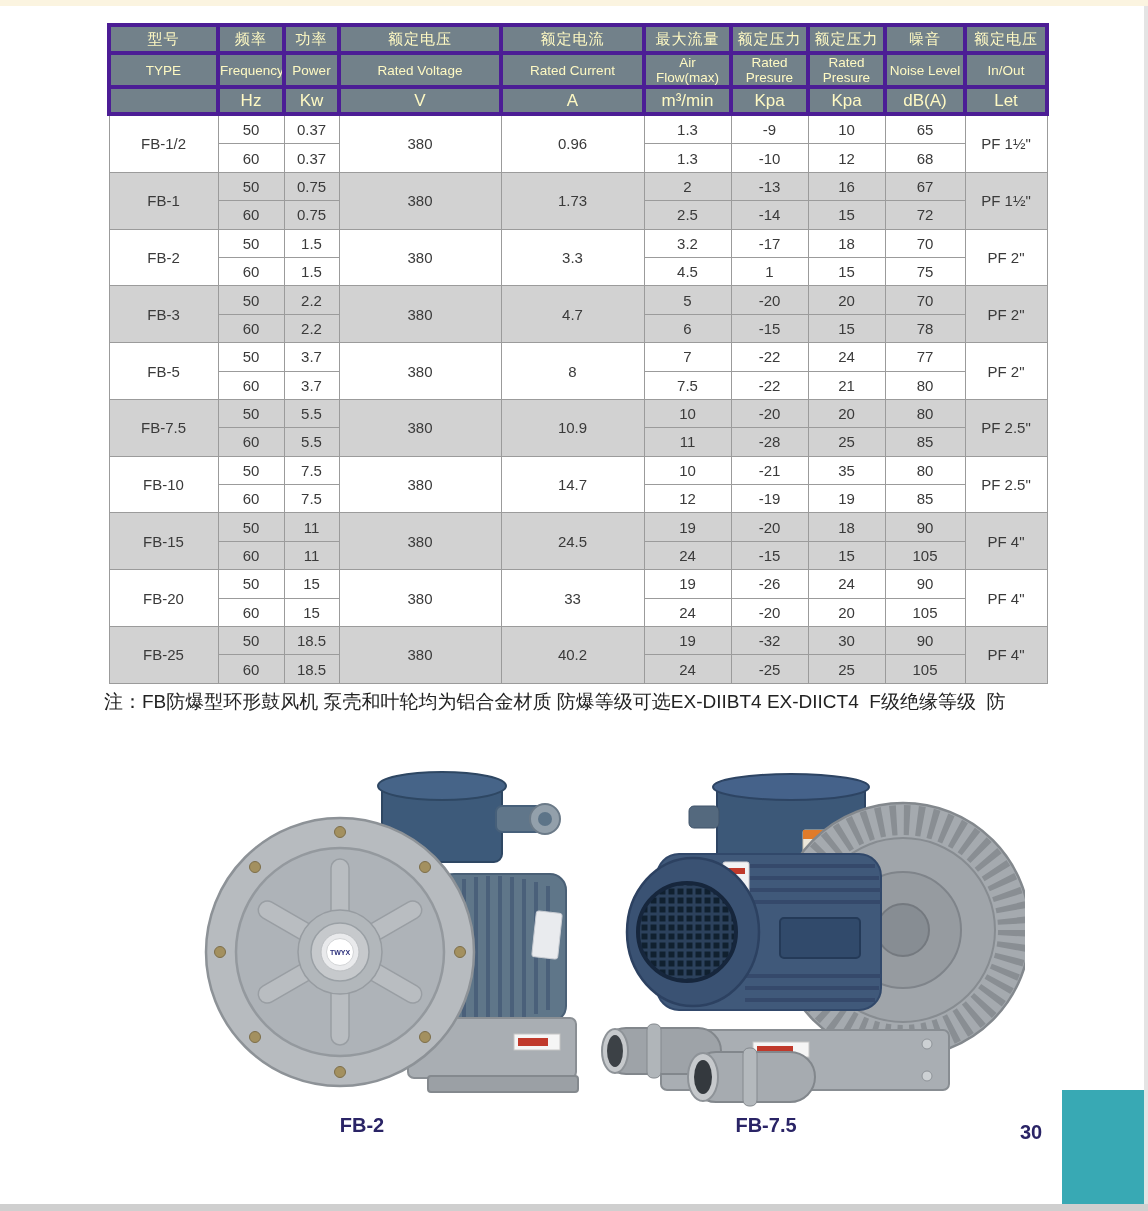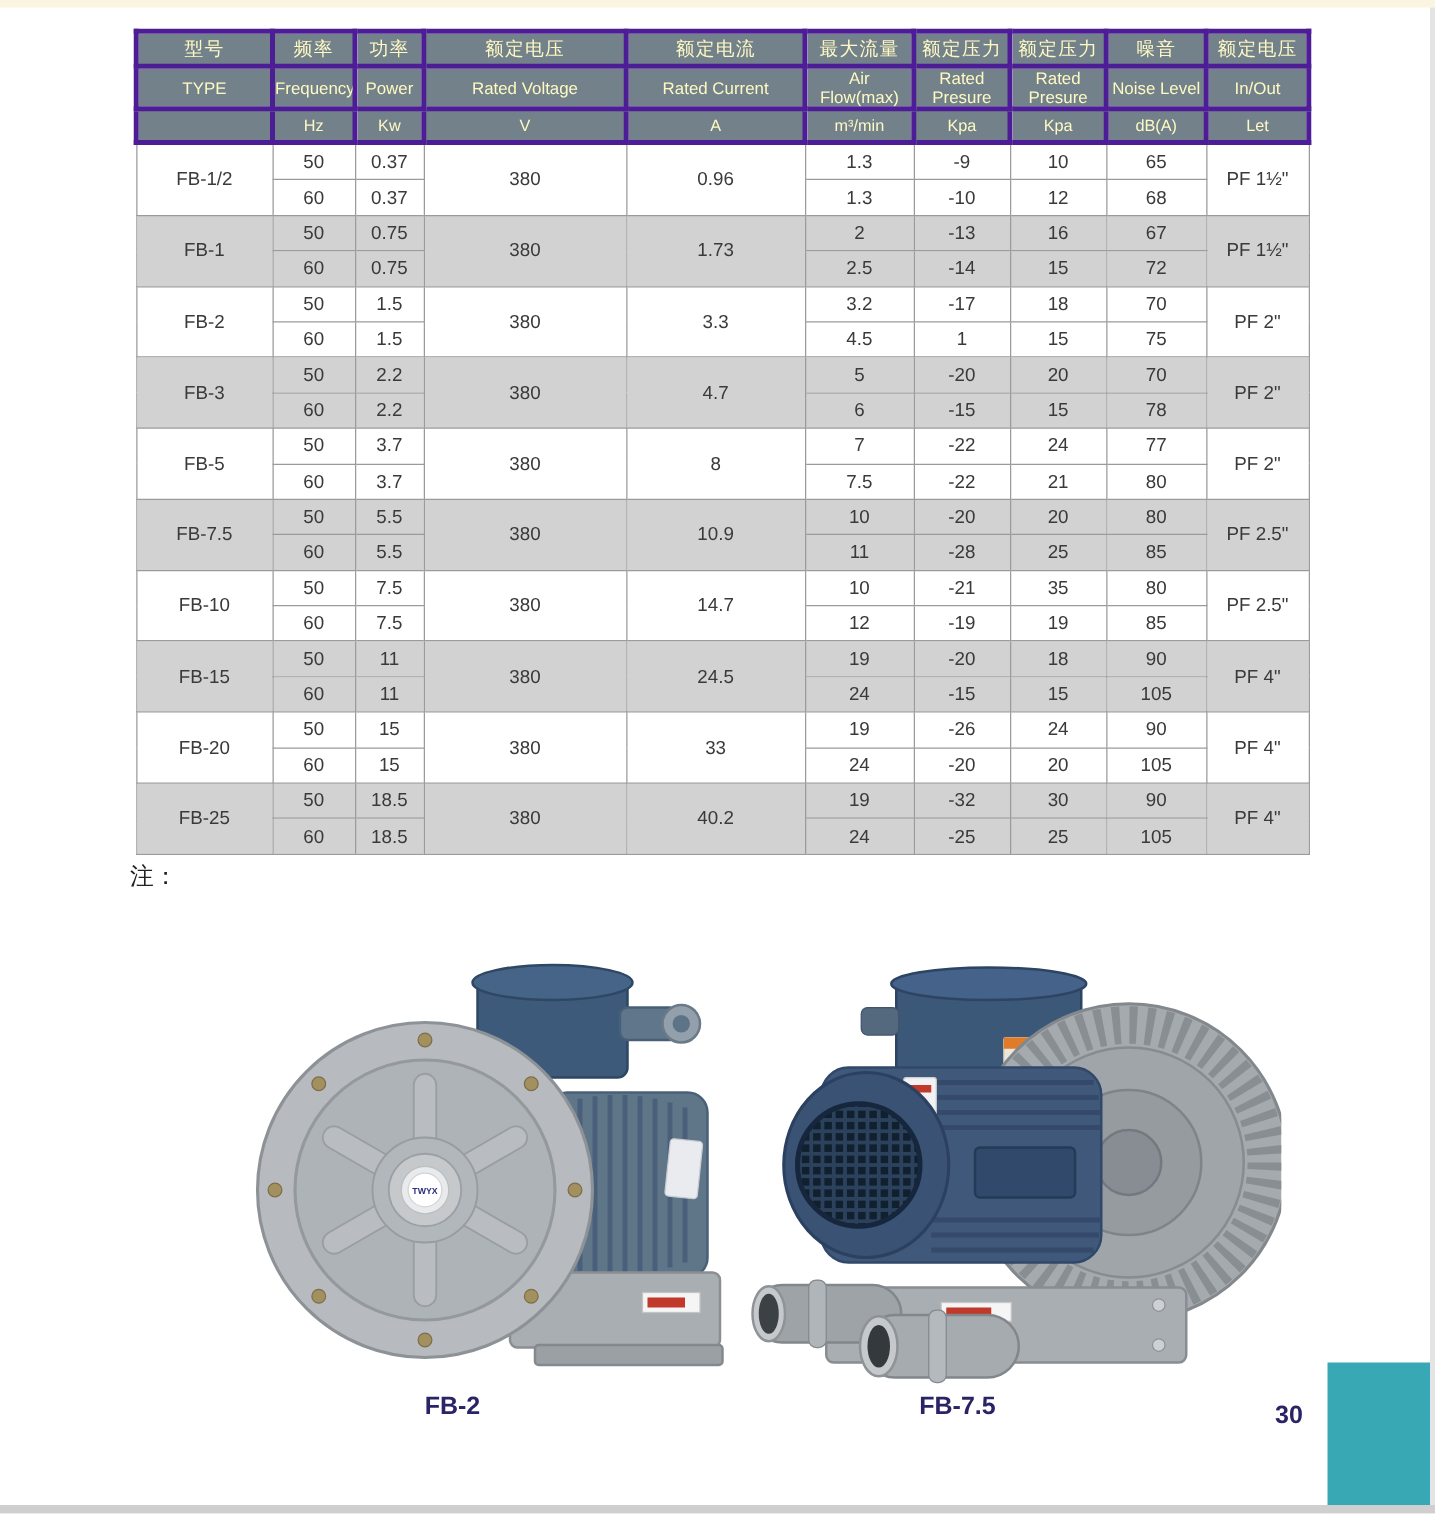--- a/index.html
+++ b/index.html
@@ -19,21 +19,21 @@
   .spec-table th, .spec-table td {
     border:1px solid #9b9b9b; text-align:center; vertical-align:middle;
     padding:0; overflow:hidden;
   }
   .spec-table thead th {
     background:var(--header-bg,#72818a); color:#fef9c3; font-weight:400;
     border:4px solid #4c1d95;
   }
   .spec-table tr.h-cn  th { height:24px; font-size:15px; letter-spacing:1px; }
   .spec-table tr.h-en  th { height:26px; font-size:13.5px;margin-left:44px; }
-  .spec-table tr.h-unit th { height:23px; font-size:13px; }
+  .spec-table tr.h-unit th { height:23px; font-size:17px; }
   .spec-table tbody td { height:27.4px; font-size:15px; color:#3a3a3a; background:#ffffff; }
   .spec-table tbody tr.alt td { background:var(--row-alt,#d2d2d2); }
 
   
   .note {
     position:absolute; left:104px; top:686px; display:flex;
     font-size:19px; line-height:32px; color:#222222;
   }
   .note-lines span { display:block; white-space:pre; }
 
@@ -313,20 +313,21 @@
           <td>-25</td>
           <td>25</td>
           <td>105</td>
         </tr>
       </tbody>
   </table>
 
   <div class="note">
     <span class="note-label">注：</span>
     <span class="note-lines">
+      <span>FB防爆型环形鼓风机 泵壳和叶轮均为铝合金材质 防爆等级可选EX-DIIBT4 EX-DIICT4  F级绝缘等级  防</span>
     </span>
   </div>
 
   <svg class="fig" style="left:190px; top:762px;" width="400" height="340" viewBox="0 0 400 340">
     <g>
       <rect x="192" y="22" width="120" height="78" rx="8" fill="#3d5a7a" stroke="#2e4763" stroke-width="2"></rect>
       <ellipse cx="252" cy="24" rx="64" ry="14" fill="#466488" stroke="#2e4763" stroke-width="2"></ellipse>
       <rect x="306" y="44" width="46" height="26" rx="6" fill="#60768a" stroke="#47607a" stroke-width="2"></rect>
       <circle cx="355" cy="57" r="15" fill="#93a0ab" stroke="#6b7a88" stroke-width="2"></circle>
       <circle cx="355" cy="57" r="7" fill="#5d7488"></circle>

